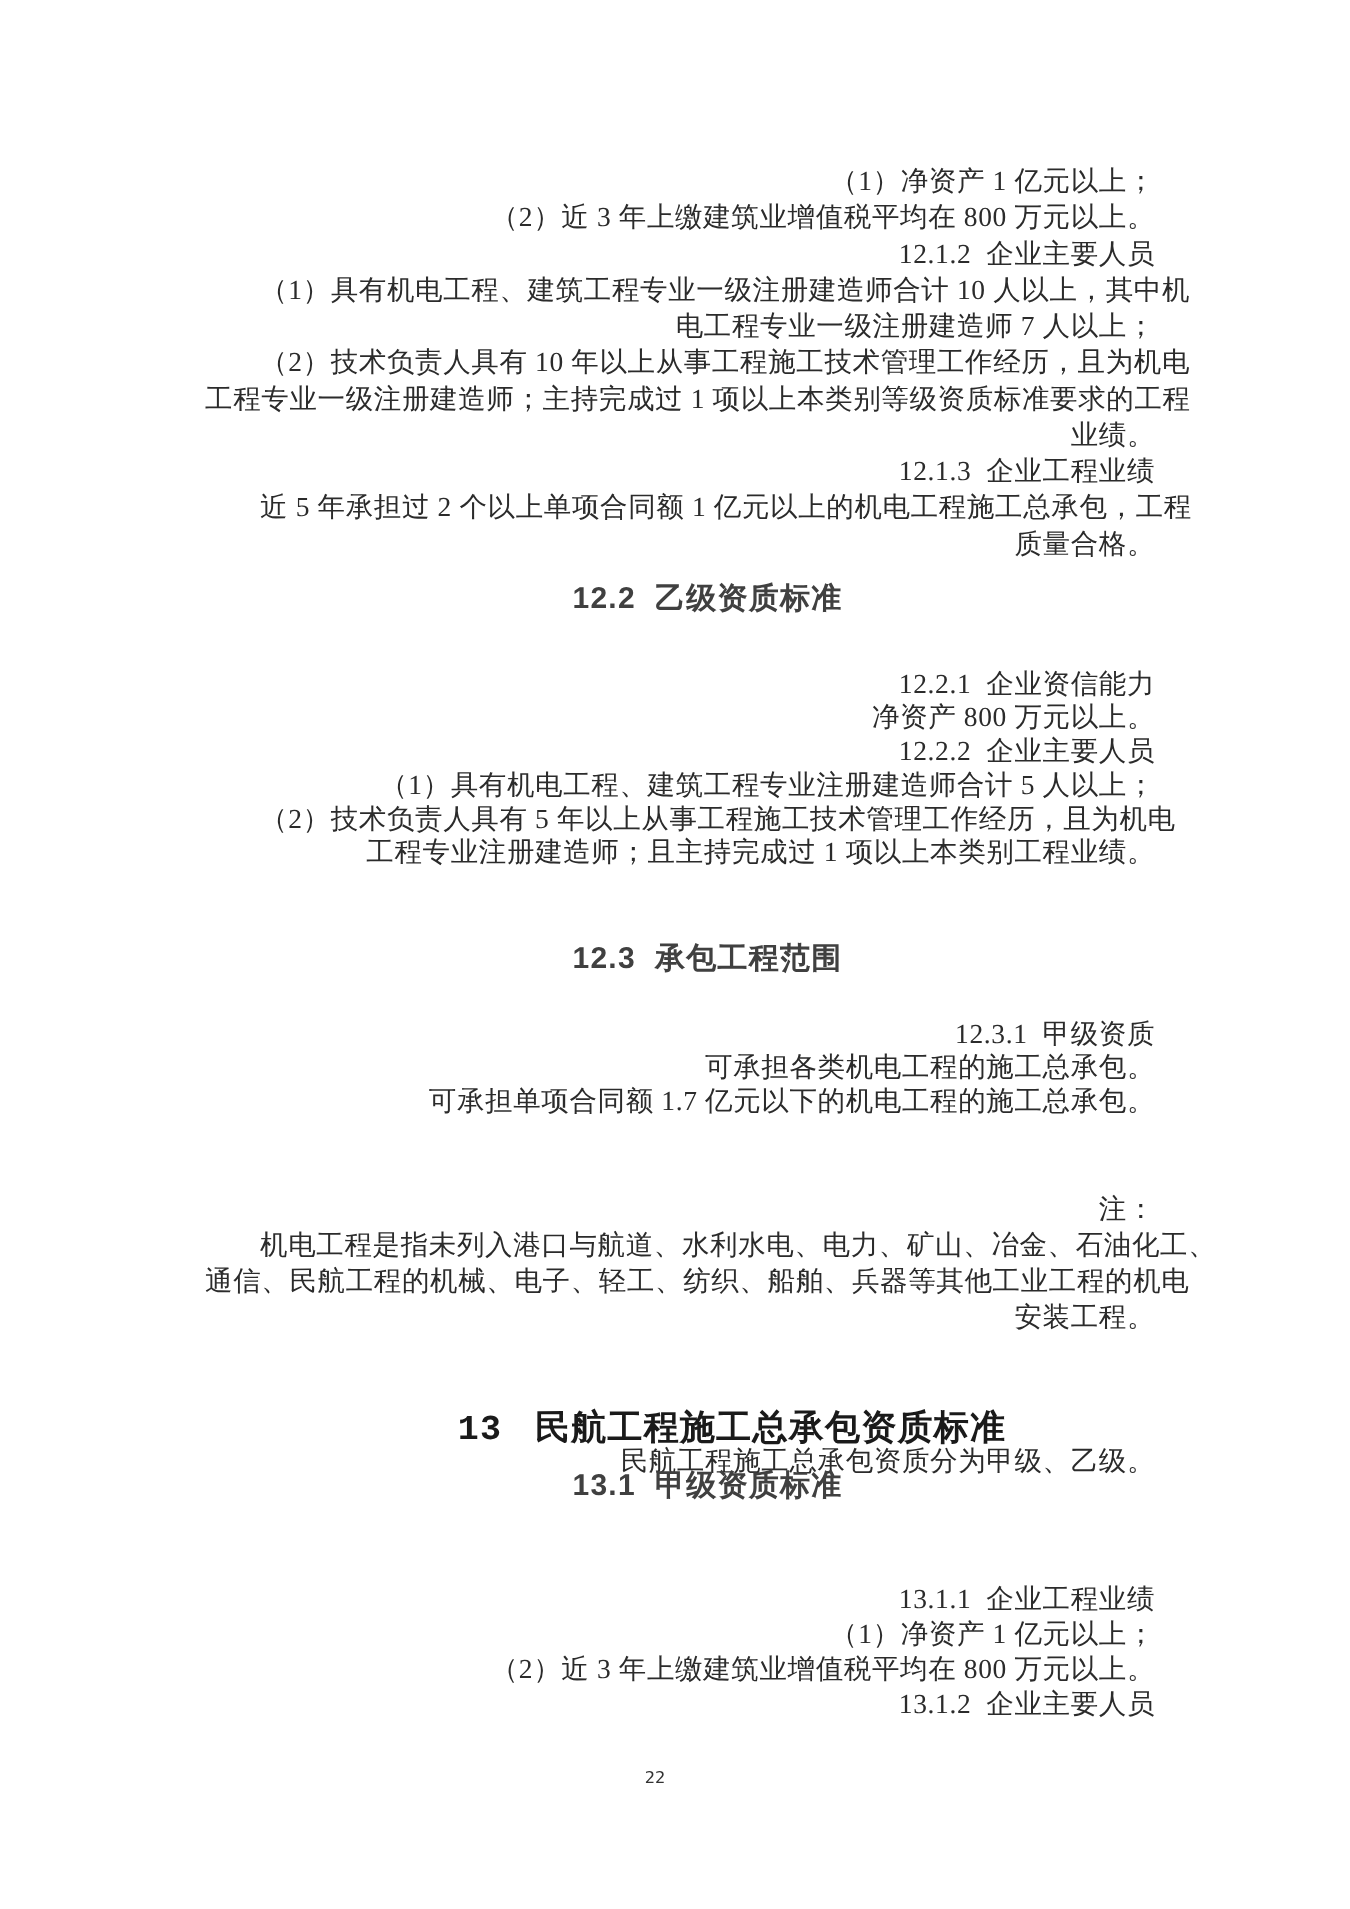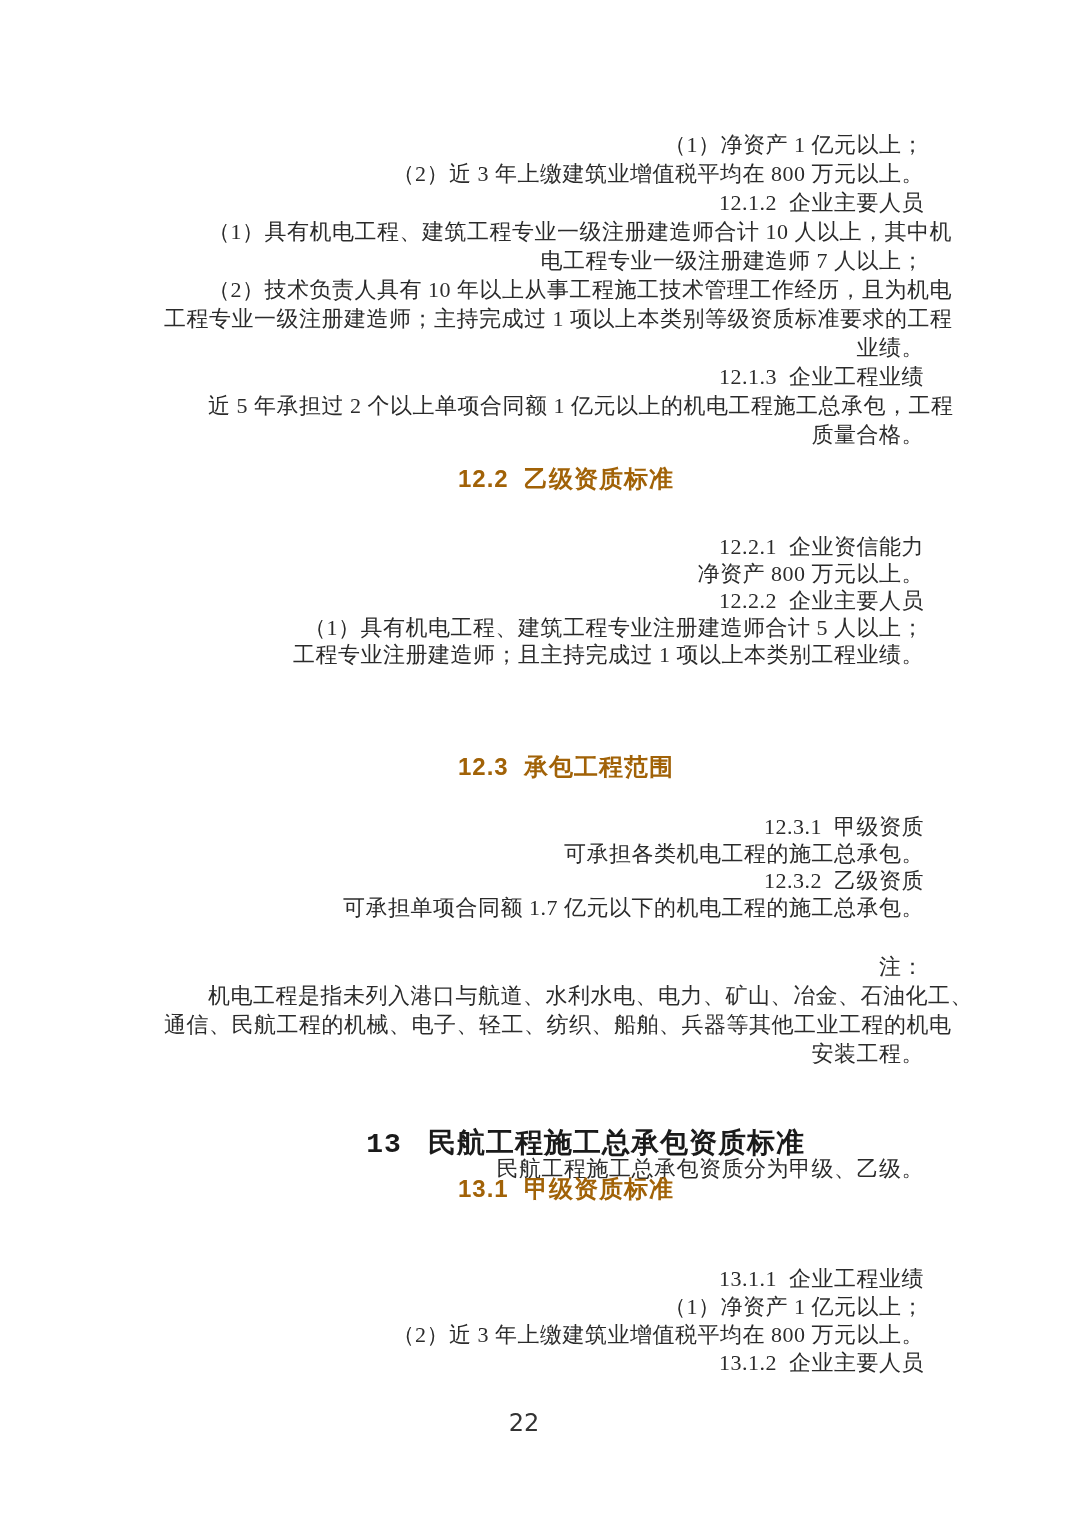--- a/index.html
+++ b/index.html
@@ -21,42 +21,42 @@
   }
   .lh27 .line{line-height:27px;}
   .lh28 .line{line-height:28px;}
   .indent{padding-left:44px;}
   .h2{
     position:absolute;left:164px;width:760px;
     text-align:center;
     font-family:"Liberation Sans","DejaVu Sans",sans-serif;
     font-weight:700;
     font-size:24px;line-height:32px;
-    color:#a16207;
+    color:#404040;
     transform:translateX(22px);
     white-space:pre;
     letter-spacing:1px;
   }
   .h1{
     position:absolute;left:164px;width:760px;
     text-align:center;
     font-family:Liberation Mono, monospace;
     font-weight:700;
     font-size:28px;line-height:40px;
     color:#1a1a1a;
     transform:translateX(6px);
     white-space:pre;
     letter-spacing:1px;
   }
   .h1 .h1-title{margin-left:26px;}
   .pagenum{
     position:absolute;left:0;top:1411px;width:1048px;
     text-align:center;
     font-family:"DejaVu Sans","Liberation Sans",sans-serif;
-    font-size:24px;line-height:24px;
+    font-size:13px;line-height:24px;
     color:#333333;
   }
 </style>
 </head>
 <body>
 
 <div class="page">
 
   <div class="block" style="top:130px;">
     <div class="line indent">（1）净资产 1 亿元以上；</div>
@@ -72,29 +72,29 @@
     <div class="line">质量合格。</div>
   </div>
 
   <div class="h2" style="top:463px;">12.2  乙级资质标准</div>
 
   <div class="block lh27" style="top:533px;">
     <div class="line indent">12.2.1  企业资信能力</div>
     <div class="line indent">净资产 800 万元以上。</div>
     <div class="line indent">12.2.2  企业主要人员</div>
     <div class="line indent">（1）具有机电工程、建筑工程专业注册建造师合计 5 人以上；</div>
+    <div class="line indent">（2）技术负责人具有 5 年以上从事工程施工技术管理工作经历，且为机电</div>
     <div class="line">工程专业注册建造师；且主持完成过 1 项以上本类别工程业绩。</div>
   </div>
 
   <div class="h2" style="top:751px;">12.3  承包工程范围</div>
 
   <div class="block lh27" style="top:813px;">
     <div class="line indent">12.3.1  甲级资质</div>
     <div class="line indent">可承担各类机电工程的施工总承包。</div>
-    <div class="line indent">12.3.2  乙级资质</div>
     <div class="line indent">可承担单项合同额 1.7 亿元以下的机电工程的施工总承包。</div>
   </div>
 
   <div class="block" style="top:952px;">
     <div class="line indent">注：</div>
     <div class="line indent">机电工程是指未列入港口与航道、水利水电、电力、矿山、冶金、石油化工、</div>
     <div class="line">通信、民航工程的机械、电子、轻工、纺织、船舶、兵器等其他工业工程的机电</div>
     <div class="line">安装工程。</div>
   </div>
 

